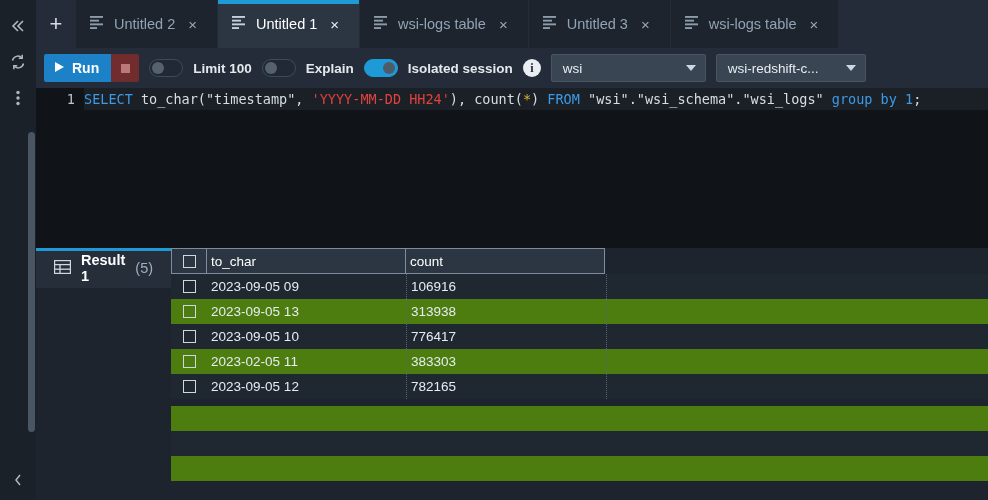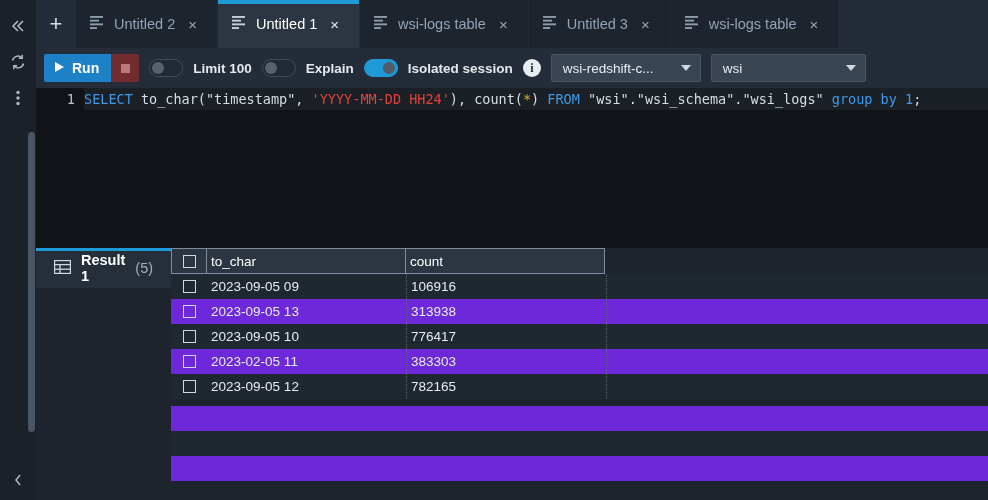--- a/index.html
+++ b/index.html
@@ -106,21 +106,21 @@
   .c-a { width: 200px; flex: 0 0 200px; }
   .c-b { width: 200px; flex: 0 0 200px; }
   .c-rest { flex: 1 1 auto; }
   .chk { width: 13px; height: 13px; border: 1.5px solid #cfd8e1; background: transparent;
     display: block; }
   .row.hdr .cell { color: #ffffff; font-size: 13.5px; }
   .row.hdr .c-chk, .row.hdr .c-a, .row.hdr .c-b {
     background: #2c3642; border: 1px solid #7d8d9e; margin-right: -1px; }
   .row.hdr .c-rest { background: transparent; }
   .row.odd { background: #1f2731; }
-  .row.even { background: #6d28d9; }
+  .row.even { background: #4d7c0f; }
   .row.body .c-a { border-right: 1px dotted #5a6673; }
   .row.body .c-b { border-right: 1px dotted #5a6673; }
   .gridgap { height: 7px; flex: 0 0 7px; background: #1d242d; }
 </style>
 </head>
 <body>
 
 <div id="app">
 
   <div class="rail">
@@ -249,27 +249,27 @@
         </div>
       <div class="tlabel">Explain</div>
 
       <div class="toggle on">
           <i></i>
         </div>
       <div class="tlabel">Isolated session</div>
 
       <div class="infoicon">i</div>
 
+      <div class="select b">
+        <span>wsi</span>
+        <span class="caret"></span>
+      </div>
+
       <div class="select a">
         <span>wsi-redshift-c...</span>
-        <span class="caret"></span>
-      </div>
-
-      <div class="select b">
-        <span>wsi</span>
         <span class="caret"></span>
       </div>
     </div>
 
     <div class="editor">
       <div class="codeline">
         <div class="gutter">1</div>
         <div class="code"><span class="kw">SELECT</span><span class="fn"> to_char(</span><span class="op">"timestamp"</span><span class="op">, </span><span class="str">'YYYY-MM-DD HH24'</span><span class="op">), </span><span class="fn">count(</span><span class="star">*</span><span class="op">) </span><span class="kw">FROM</span><span class="op"> "wsi"."wsi_schema"."wsi_logs" </span><span class="kw">group by</span><span class="num"> 1</span><span class="op">;</span></div>
       </div>
     </div>

